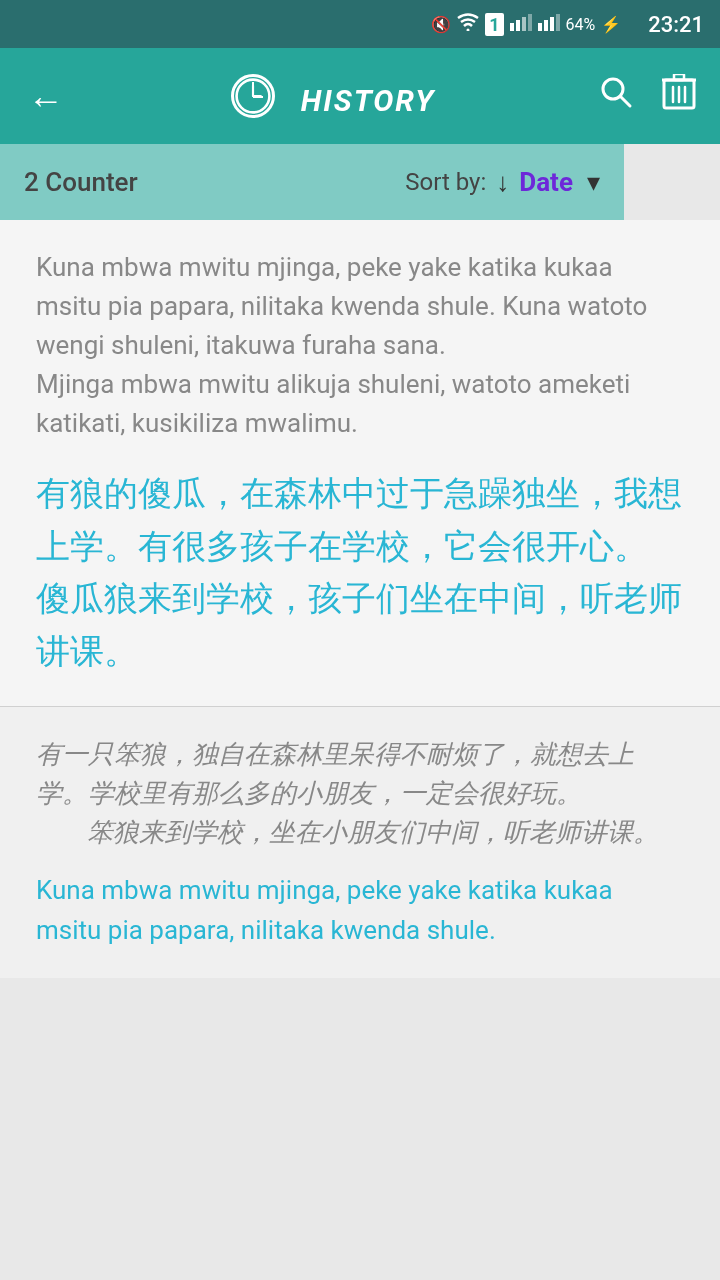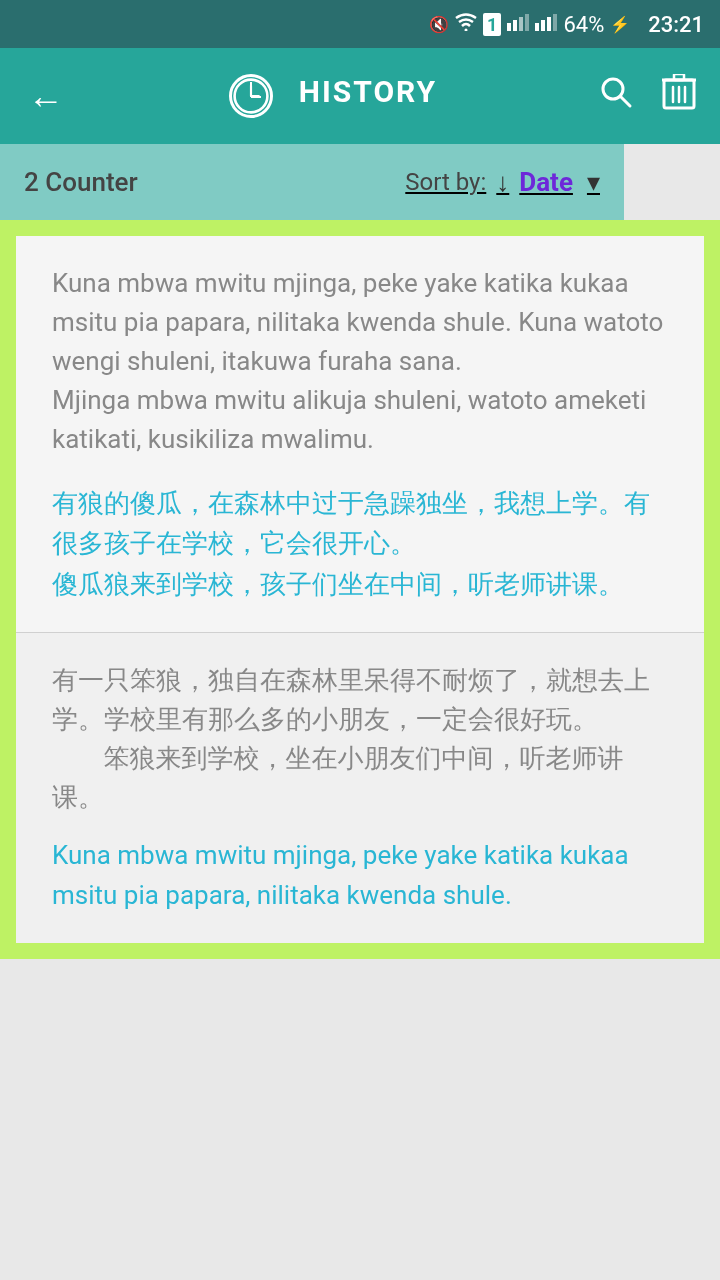--- a/index.html
+++ b/index.html
@@ -19,21 +19,21 @@
     }
     .status-bar .status-icons {
       display: flex;
       align-items: center;
       gap: 6px;
     }
     .status-bar .time {
       color: white;
       font-size: 22px;
       font-weight: 500;
-      margin-left: 12px;
+      margin-left: 21px;
     }
     .status-icon {
       color: white;
       font-size: 16px;
     }
 
     
     .app-bar {
       width: 720px;
       height: 96px;
@@ -44,24 +44,25 @@
       gap: 16px;
     }
     .app-bar .back-btn {
       color: white;
       font-size: 36px;
       cursor: pointer;
       padding: 8px;
     }
     .app-bar .title-group {
       display: flex;
-      align-items: flex-start;
+      align-items: flex-end;
       flex: 1;
       gap: 26px;
       justify-content: center;
+      font-style: italic;
     }
     .app-bar .clock-icon {
       width: 44px;
       height: 44px;
       border: 3px solid white;
       border-radius: 50%;
       display: flex;
       align-items: center;
       justify-content: center;
       position: relative;
@@ -117,21 +118,20 @@
     .filter-bar .counter {
       color: #444;
       font-size: 26px;
       font-weight: 500;
       flex: 1;
     }
     .filter-bar .sort-group {
       display: flex;
       align-items: center;
       gap: 10px;
-      text-decoration: underline;
     }
     .filter-bar .sort-label {
       color: #444;
       font-size: 24px;
     }
     .filter-bar .sort-arrow {
       color: #333;
       font-size: 26px;
     }
     .filter-bar .sort-value {
@@ -141,54 +141,55 @@
     }
     .filter-bar .dropdown-arrow {
       color: #333;
       font-size: 26px;
       margin-left: 4px;
     }
 
     
     .content {
       background: #bef264;
-      padding: 16px;
+      padding: 0;
     }
 
     
     .history-card {
       background: #f5f5f5;
       margin: 0;
       padding: 28px 36px 28px 36px;
       border-bottom: 1px solid #d0d0d0;
     }
 
     .history-card .original-text {
       color: #888;
       font-size: 26px;
       line-height: 1.5;
       margin-bottom: 24px;
     }
 
     .history-card .translated-text {
       color: #29b6d4;
-      font-size: 26px;
+      font-size: 34px;
       line-height: 1.55;
     }
 
     .history-card-2 {
       background: #f0f0f0;
       padding: 28px 36px 28px 36px;
     }
 
     .history-card-2 .original-text-2 {
       color: #888;
       font-size: 26px;
       line-height: 1.5;
       margin-bottom: 18px;
+      font-style: italic;
     }
 
     .history-card-2 .translated-text-2 {
       color: #29b6d4;
       font-size: 26px;
       line-height: 1.55;
     }
 
     
     .clock-svg {
@@ -220,21 +221,21 @@
       </svg>
     </span>
     <span class="status-icon">
       <svg width="22" height="18" viewBox="0 0 22 18" fill="white">
         <rect x="0" y="10" width="4" height="8" fill="white"></rect>
         <rect x="6" y="7" width="4" height="11" fill="white"></rect>
         <rect x="12" y="4" width="4" height="14" fill="white"></rect>
         <rect x="18" y="1" width="4" height="17" fill="white" opacity="0.4"></rect>
       </svg>
     </span>
-    <span class="status-icon" style="font-size:22px;">64%</span>
+    <span class="status-icon" style="font-size:16px;">64%</span>
     <span class="status-icon">⚡</span>
     <span class="time">23:21</span>
   </div>
 </div>
 
 <div class="app-bar">
   <div class="back-btn">←</div>
   <div class="title-group">
     <div class="clock-icon">
       <svg class="clock-svg" viewBox="0 0 44 44" fill="none">

